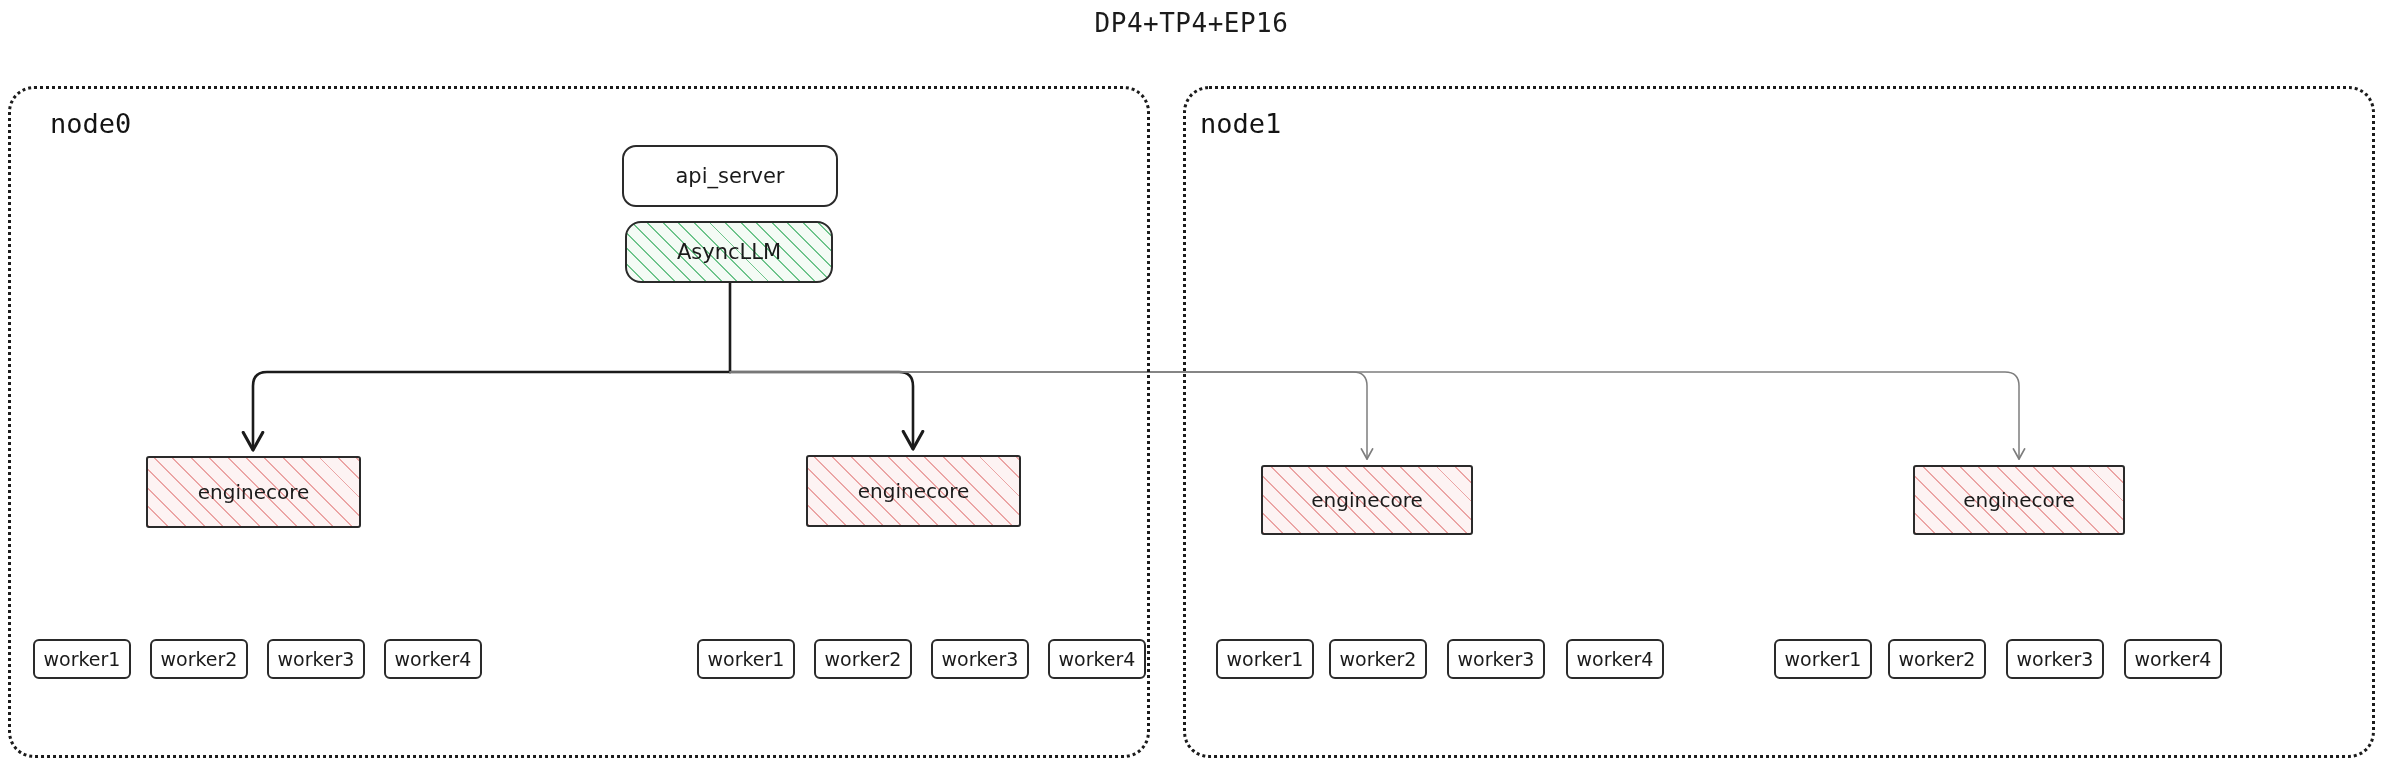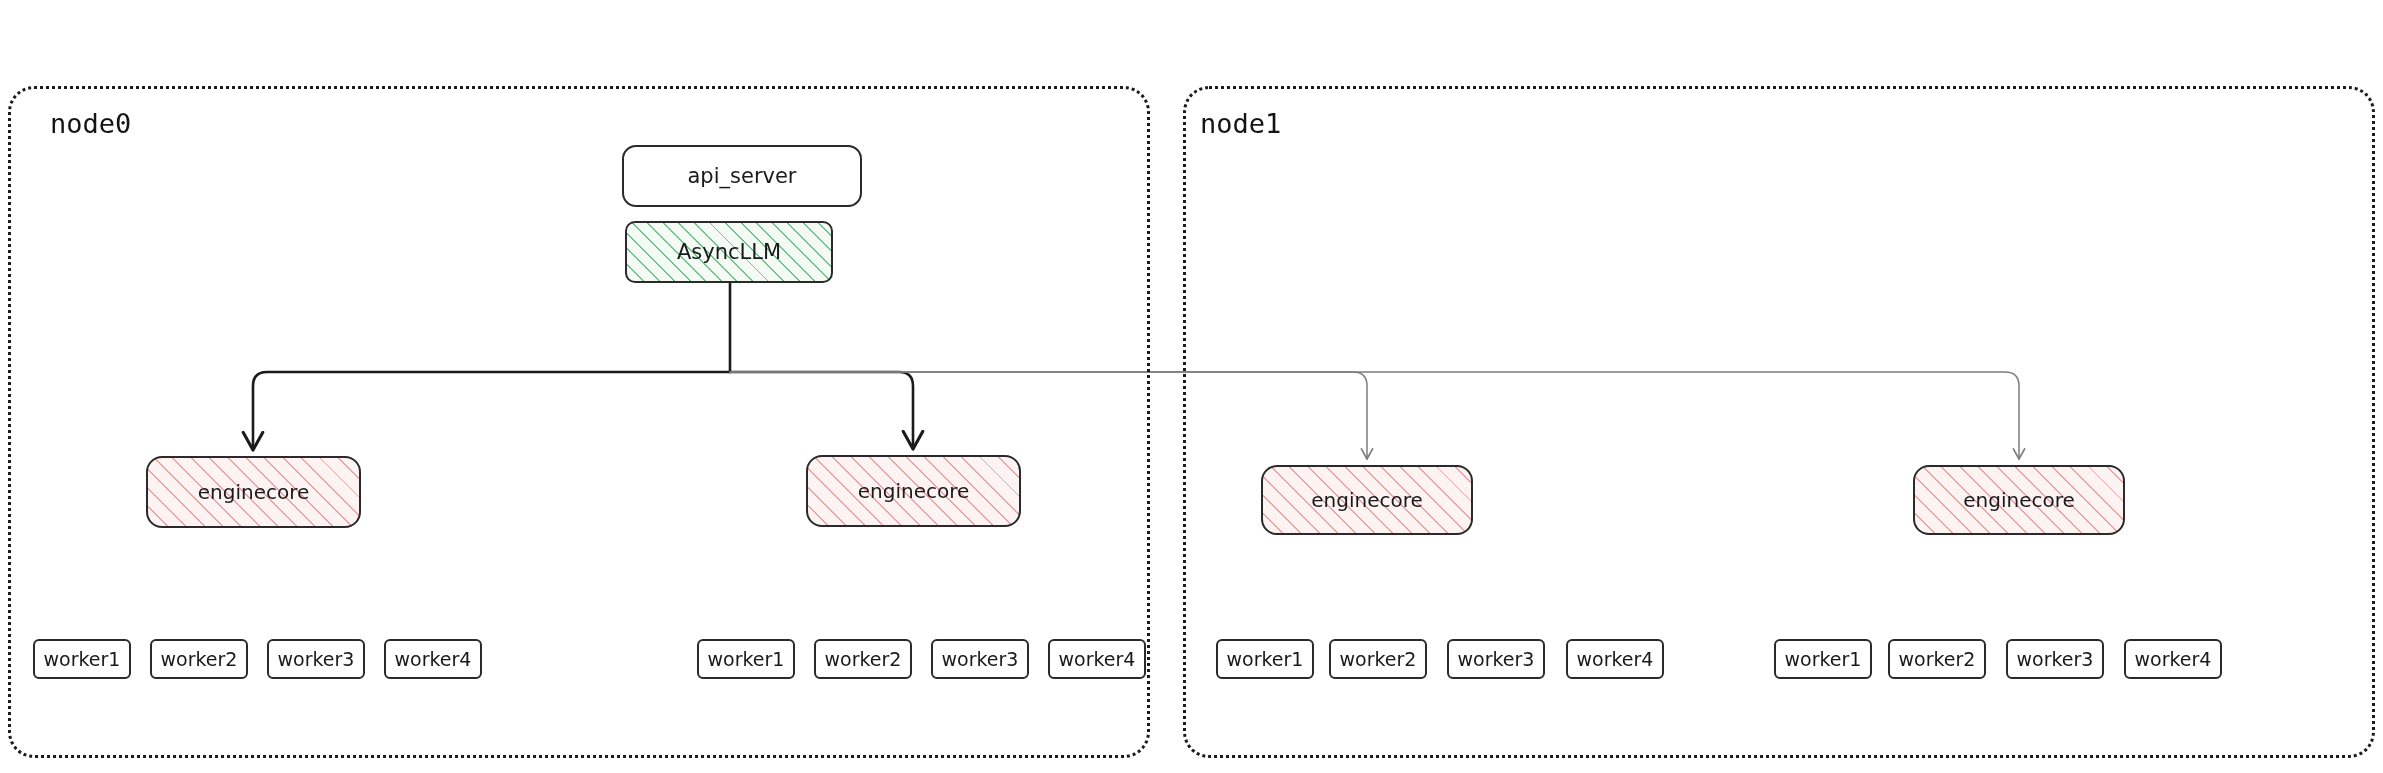--- a/index.html
+++ b/index.html
@@ -75,36 +75,36 @@
 
   .shape-plain {
     background: #ffffff;
     border: 2.4px solid #2a2a2a;
     border-radius: 14px;
     font-size: 21px;
   }
 
   .shape-asyncllm {
     border: 2.4px solid #2a2a2a;
-    border-radius: 10px;
+    border-radius: 16px;
     font-size: 21px;
     background-color: #f4fbf5;
     background-image: repeating-linear-gradient(
       45deg,
       rgba(86,186,120,0.85) 0px,
       rgba(86,186,120,0.85) 1.4px,
       rgba(0,0,0,0) 1.4px,
       rgba(0,0,0,0) 11px
     );
     text-align: center;
   }
 
   .shape-enginecore {
     border: 2.6px solid #2a2a2a;
-    border-radius: 16px;
+    border-radius: 3px;
     font-size: 20px;
     background-color: #fdf3f3;
     background-image: repeating-linear-gradient(
       45deg,
       rgba(232,150,150,0.85) 0px,
       rgba(232,150,150,0.85) 1.4px,
       rgba(0,0,0,0) 1.4px,
       rgba(0,0,0,0) 13px
     );
   }
@@ -114,20 +114,21 @@
     border: 2.4px solid #2a2a2a;
     border-radius: 6px;
     font-size: 19px;
   }
 </style>
 </head>
 <body>
 
 <div id="diagram-root">
 
+  <div class="diagram-title">DP4+TP4+EP16</div>
 
   <svg id="connectors" viewBox="0 0 2383 773" xmlns="http://www.w3.org/2000/svg">
     <defs>
       <marker id="arrow-dark" viewBox="0 0 12 12" refX="10" refY="6" markerWidth="9" markerHeight="9" orient="auto-start-reverse">
         <path d="M 1 1 L 10 6 L 1 11" fill="none" stroke="#1b1b1b" stroke-width="1.6" stroke-linecap="round" stroke-linejoin="round"></path>
       </marker>
       <marker id="arrow-light" viewBox="0 0 12 12" refX="10" refY="6" markerWidth="9" markerHeight="9" orient="auto-start-reverse">
         <path d="M 1 1 L 10 6 L 1 11" fill="none" stroke="#7d7d7d" stroke-width="1.5" stroke-linecap="round" stroke-linejoin="round"></path>
       </marker>
     </defs>
@@ -136,21 +137,21 @@
         <path d="M 730 372 L 267 372 Q 253 372 253 386 L 253 450" fill="none" stroke="#1b1b1b" stroke-width="2.6" stroke-linecap="round" marker-end="url(#arrow-dark)"></path>
         <path d="M 730 372 L 899 372 Q 913 372 913 386 L 913 449" fill="none" stroke="#1b1b1b" stroke-width="2.6" stroke-linecap="round" marker-end="url(#arrow-dark)"></path>
         <path d="M 730 372 L 1353 372 Q 1367 372 1367 386 L 1367 459" fill="none" stroke="#7d7d7d" stroke-width="1.5" stroke-linecap="round" marker-end="url(#arrow-light)"></path>
         <path d="M 730 372 L 2005 372 Q 2019 372 2019 386 L 2019 459" fill="none" stroke="#7d7d7d" stroke-width="1.5" stroke-linecap="round" marker-end="url(#arrow-light)"></path>
       </g>
   </svg>
 
   <div id="node-layer">
       <div class="node-box" style="left: 8px; top: 86px; width: 1142px; height: 672px;"></div>
       <div class="node-label" style="left: 50px; top: 108px; position: absolute;">node0</div>
-      <div class="shape shape-plain" style="left: 622px; top: 145px; width: 240px; height: 62px;">
+      <div class="shape shape-plain" style="left: 622px; top: 145px; width: 216px; height: 62px;">
         <span>api_server</span>
       </div>
       <div class="shape shape-asyncllm" style="left: 625px; top: 221px; width: 208px; height: 62px;">
         <span>AsyncLLM</span>
       </div>
       <div class="shape shape-enginecore" style="left: 146px; top: 456px; width: 215px; height: 72px;">
         <span>enginecore</span>
       </div>
       <div class="shape shape-enginecore" style="left: 806px; top: 455px; width: 215px; height: 72px;">
         <span>enginecore</span>

